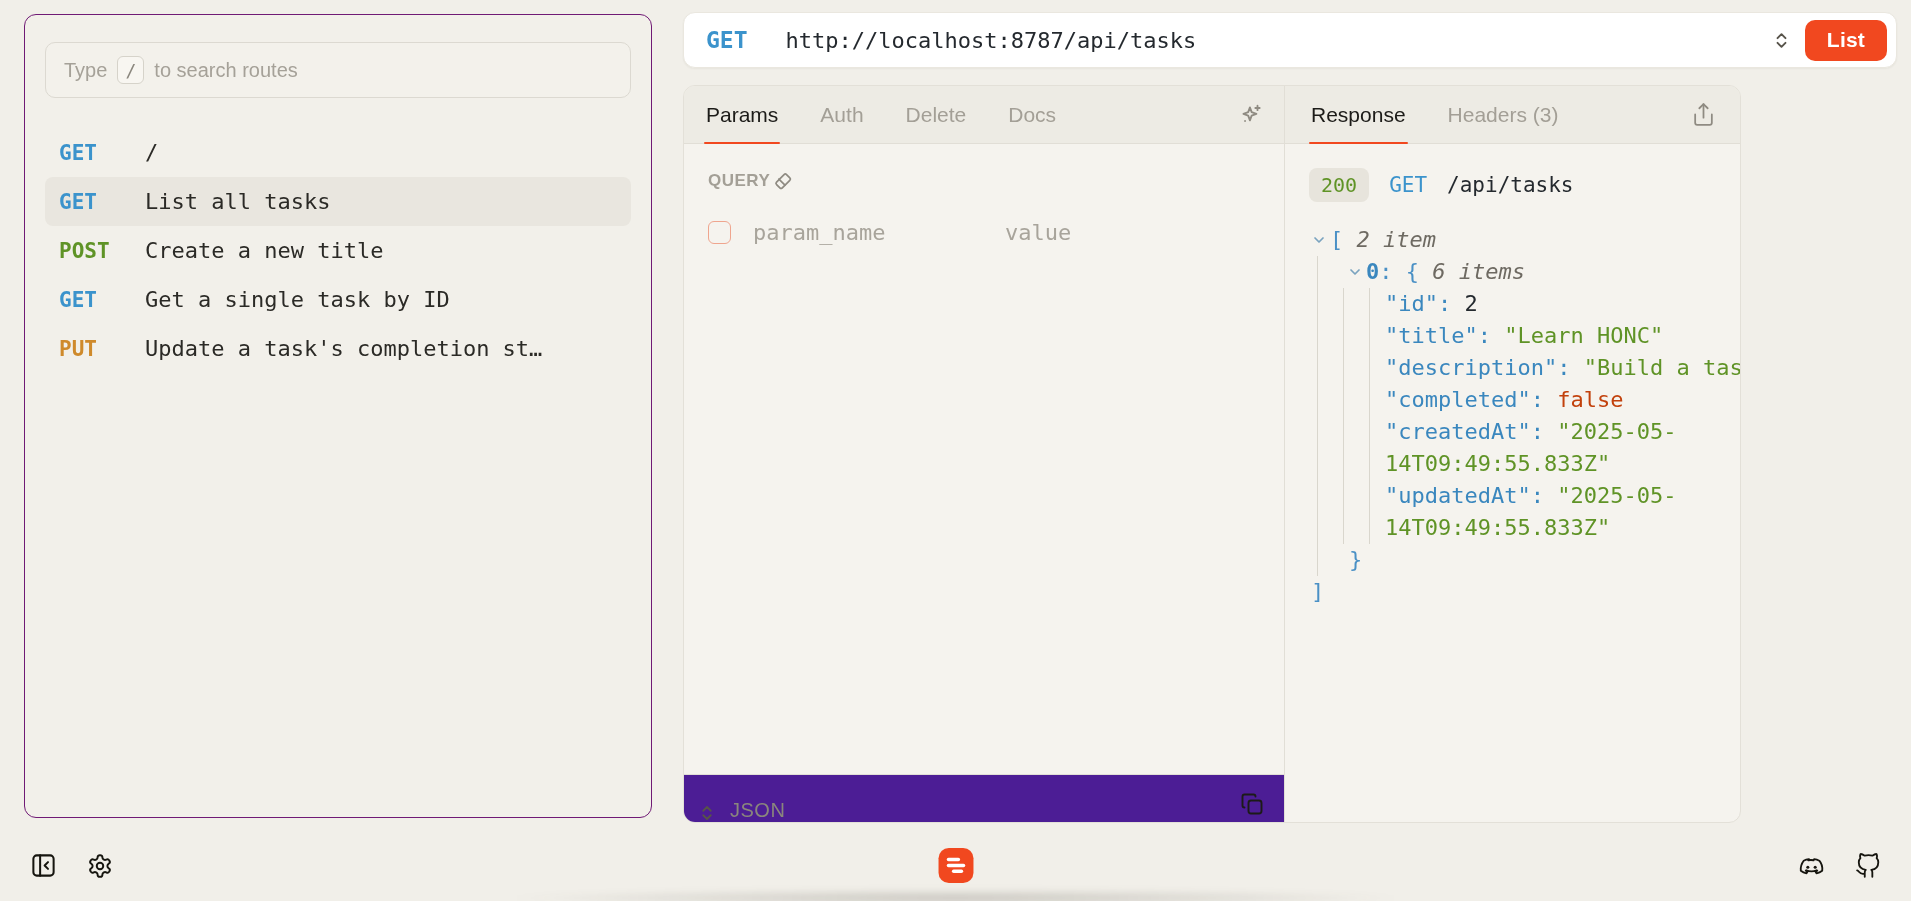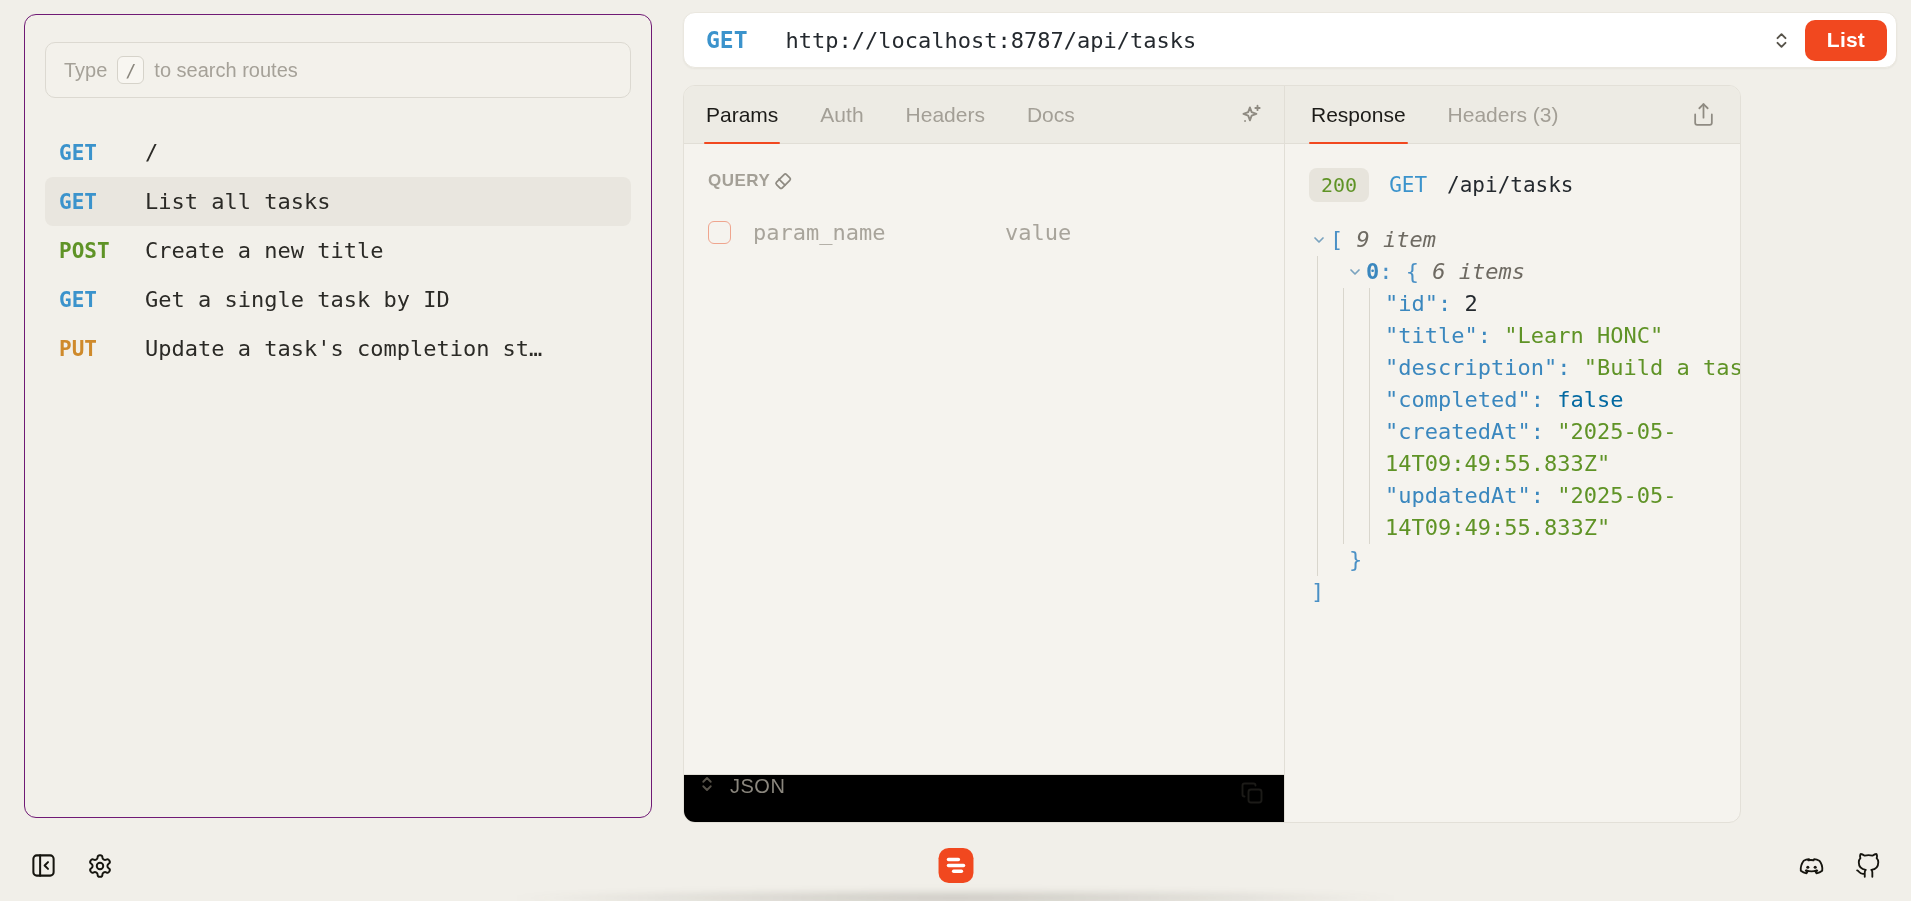--- a/index.html
+++ b/index.html
@@ -113,22 +113,22 @@
     cursor:pointer; flex:none;
   }
   .param-input {
     border:none; outline:none; background:transparent;
     font-family:"DejaVu Sans Mono", monospace; font-size:22px; color:#2b2a26;
   }
   .param-input::placeholder { color:#a8a49b; }
   .param-input.name { width:230px; }
   .param-input.value { flex:1; min-width:0; }
   .format-bar {
-    height:48px; flex:none; background:#000000; border-top:1px solid #e1ded6;
-    display:flex; align-items:flex-start; padding:0 14px; gap:14px;
+    height:48px; flex:none; background:#4c1d95; border-top:1px solid #e1ded6;
+    display:flex; align-items:flex-end; padding:0 14px; gap:14px;
   }
   .format-label {
     color:#8a867d; font-size:20px; font-weight:500; letter-spacing:.5px;
   }
   .copy-btn {
     margin-left:auto; background:none; border:none; cursor:pointer;
     color:#1c1b18; display:flex; align-items:center; padding:6px;
     border-radius:8px;
   }
 
@@ -151,21 +151,21 @@
     display:inline-block; width:19px; color:#7aa3bf; cursor:pointer;
   }
   .tree-chevron svg { vertical-align:-1px; }
   .tk { white-space:pre; }
   .tk-key   { color:#3a87be; }
   .tk-idx   { color:#3a87be; font-weight:600; }
   .tk-punct { color:#4a90c5; }
   .tk-meta  { color:#6e6a62; font-style:italic; }
   .tk-str   { color:#5f9326; }
   .tk-num   { color:#24292e; }
-  .tk-bool  { color:#0369a1; }
+  .tk-bool  { color:#c2410c; }
   .tree-guide {
     position:absolute; width:1px; background:#d9d6cd; pointer-events:none;
   }
 
   
   .app-footer {
     position:absolute; left:0; top:830px; width:1911px; height:71px;
     display:flex; align-items:center; padding:0 28px;
   }
   .footer-btn {
@@ -231,21 +231,21 @@
   <button class="send-btn">List</button>
 </div>
 
 <div class="panels">
 
   <section class="panel panel-params">
     <header class="panel-header">
       <div class="tabs">
           <button class="tab active">Params</button>
           <button class="tab">Auth</button>
-          <button class="tab">Headers</button>
+          <button class="tab">Delete</button>
           <button class="tab">Docs</button>
         </div>
       <button class="header-icon-btn">
         <span style="display:flex">
           <svg width="26" height="26" viewBox="0 0 24 24" fill="none" stroke="currentColor" stroke-width="1.7" stroke-linecap="round" stroke-linejoin="round">
             <path d="M11 5l1.6 4.4L17 11l-4.4 1.6L11 17l-1.6-4.4L5 11l4.4-1.6z"></path>
             <path d="M18 3.5v4M16 5.5h4"></path>
             <path d="M6.5 17.5v.01"></path>
           </svg>
         </span>
@@ -313,21 +313,21 @@
         <span class="status-pill">200</span>
         <span class="status-method">GET</span>
         <span class="status-path">/api/tasks</span>
       </div>
       <div class="json-tree">
         <div class="tree-guide" style="left:8px;  top:32px; height:320px"></div>
         <div class="tree-guide" style="left:34px; top:64px; height:256px"></div>
         <div class="tree-guide" style="left:60px; top:64px; height:256px"></div>
       <div class="tree-row" style="padding-left: 2px;"><span class="tree-chevron"><svg width="16" height="16" viewBox="0 0 24 24" fill="none" stroke="currentColor" stroke-width="2.6" stroke-linecap="round" stroke-linejoin="round">
                 <path d="m6 9 6 6 6-6"></path>
-              </svg></span><span class="tk tk-punct">[</span><span class="tk tk-meta"> 9 item</span></div>
+              </svg></span><span class="tk tk-punct">[</span><span class="tk tk-meta"> 2 item</span></div>
           <div class="tree-row" style="padding-left: 38px;"><span class="tree-chevron"><svg width="16" height="16" viewBox="0 0 24 24" fill="none" stroke="currentColor" stroke-width="2.6" stroke-linecap="round" stroke-linejoin="round">
                 <path d="m6 9 6 6 6-6"></path>
               </svg></span><span class="tk tk-idx">0</span><span class="tk tk-punct">:</span><span class="tk tk-punct"> {</span><span class="tk tk-meta"> 6 items</span></div>
           <div class="tree-row" style="padding-left: 76px;"><span class="tk tk-key">"id":</span><span class="tk tk-num"> 2</span></div>
           <div class="tree-row" style="padding-left: 76px;"><span class="tk tk-key">"title":</span><span class="tk tk-str"> "Learn HONC"</span></div>
           <div class="tree-row" style="padding-left: 76px;"><span class="tk tk-key">"description":</span><span class="tk tk-str"> "Build a task API"</span></div>
           <div class="tree-row" style="padding-left: 76px;"><span class="tk tk-key">"completed":</span><span class="tk tk-bool"> false</span></div>
           <div class="tree-row" style="padding-left: 76px;"><span class="tk tk-key">"createdAt":</span><span class="tk tk-str"> "2025-05-</span></div>
           <div class="tree-row" style="padding-left: 76px;"><span class="tk tk-str">14T09:49:55.833Z"</span></div>
           <div class="tree-row" style="padding-left: 76px;"><span class="tk tk-key">"updatedAt":</span><span class="tk tk-str"> "2025-05-</span></div>

